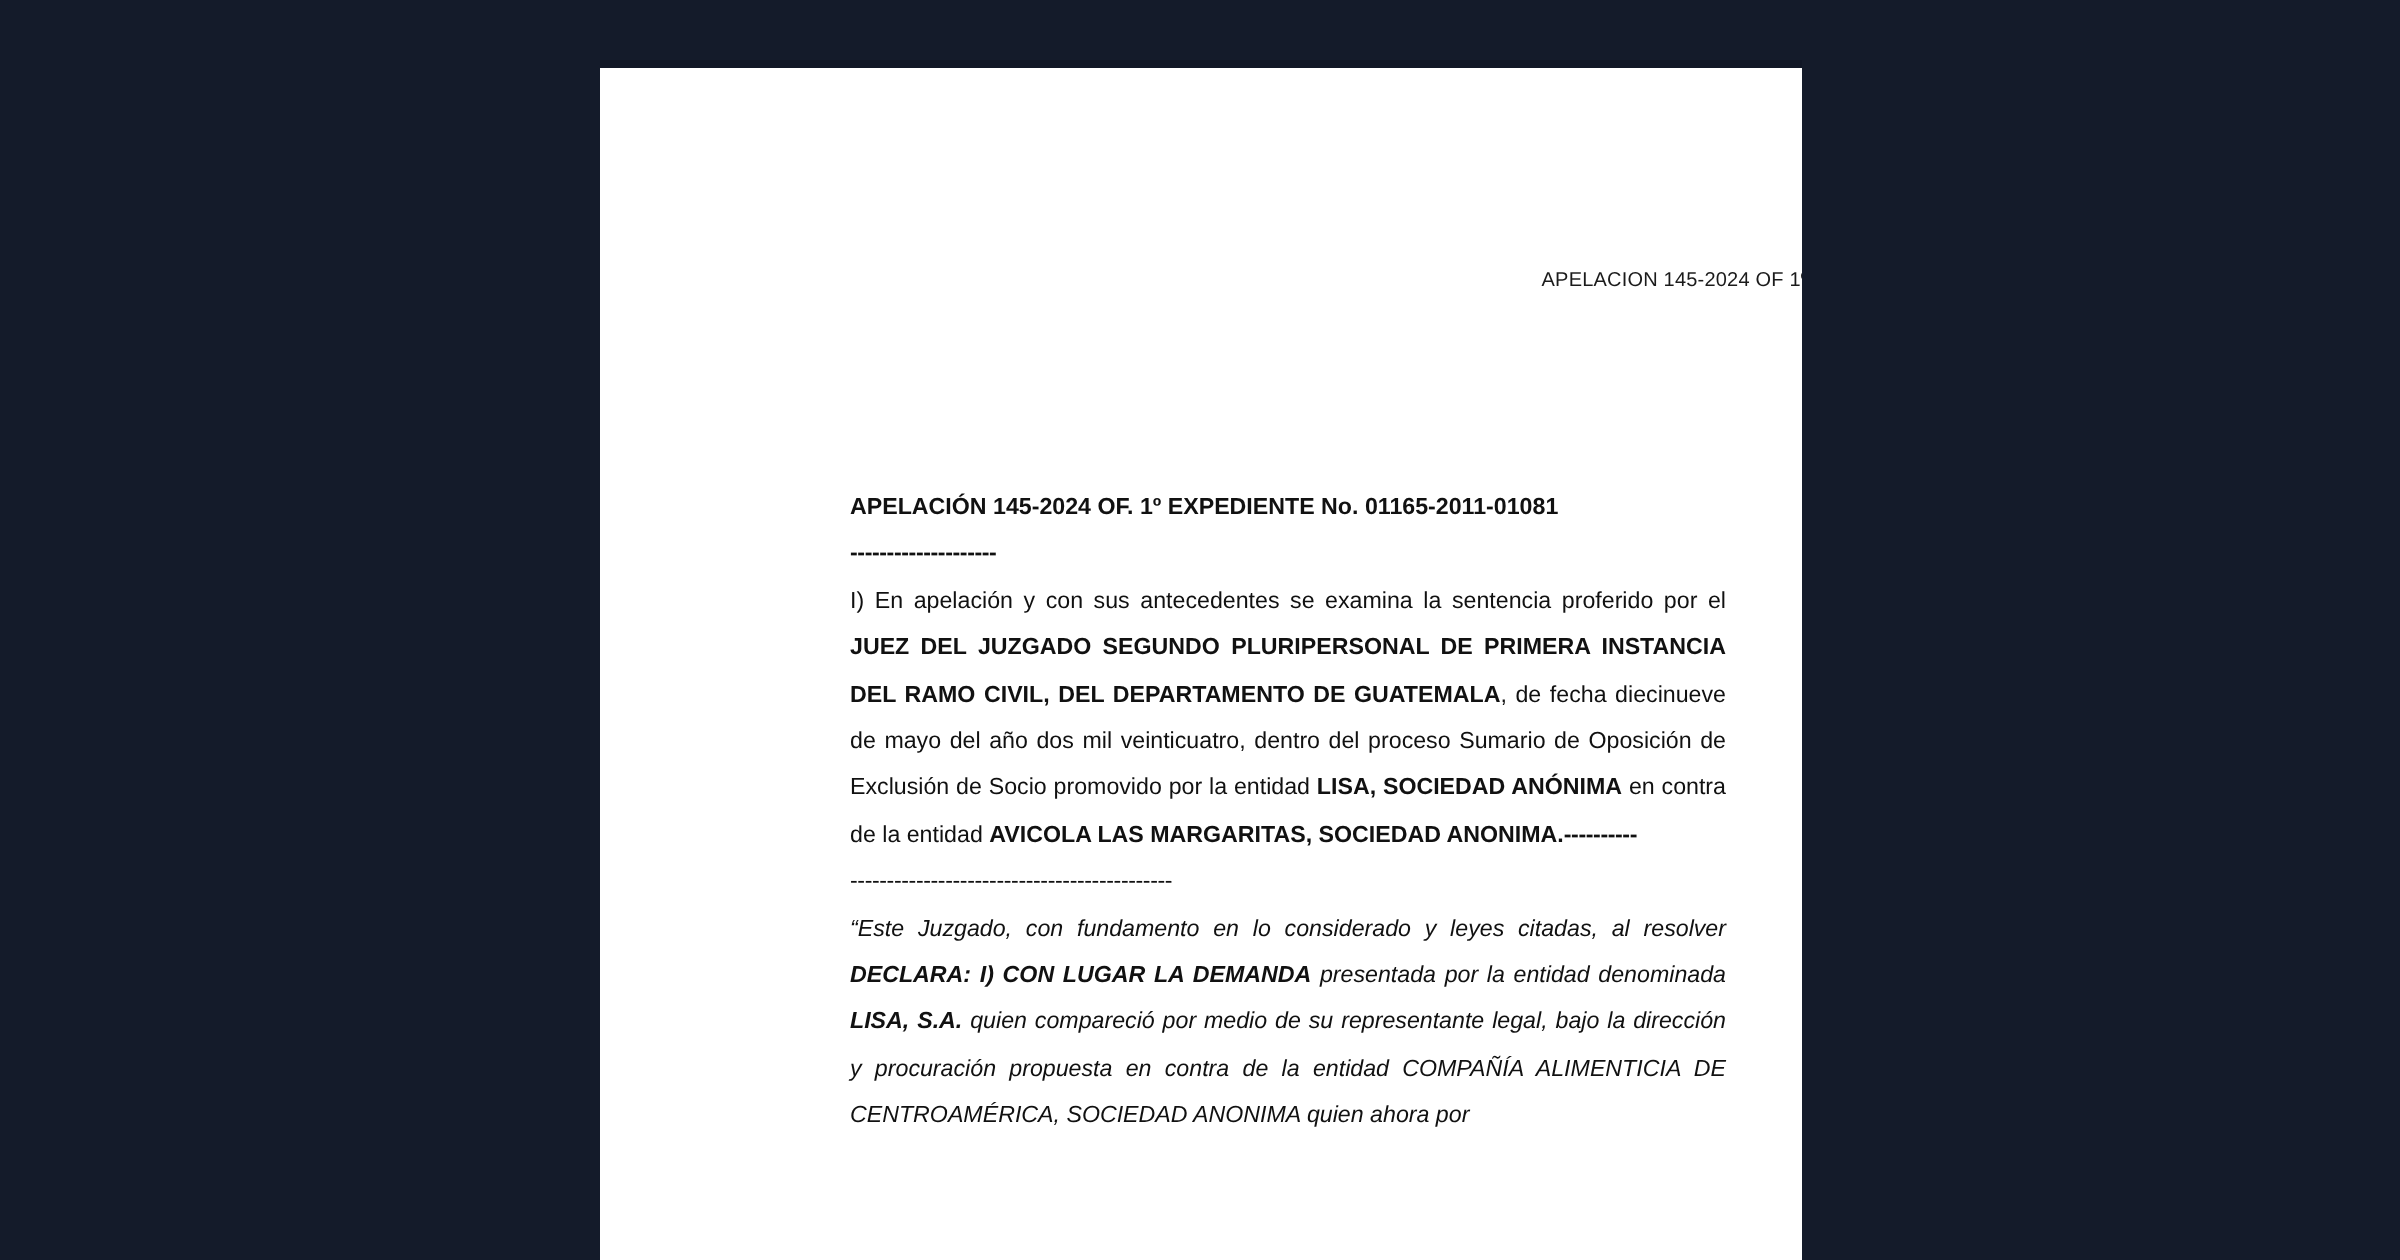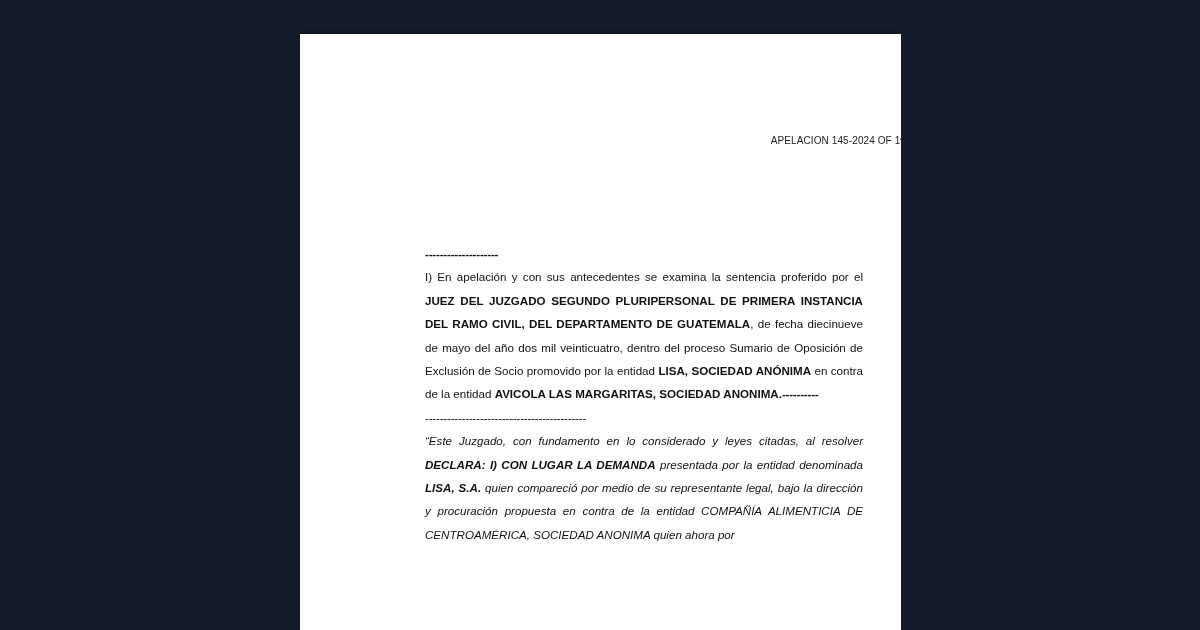--- a/index.html
+++ b/index.html
@@ -109,20 +109,23 @@
 
   <div id="page">
     <div id="page-inner">
 
       <div class="doc-header">
         <div>APELACION 145-2024 OF 1º.</div>
       </div>
 
       <div class="doc-body">
 
+        <p class="p-block">
+          <b>APELACIÓN 145-2024 OF. 1º EXPEDIENTE No. 01165-2011-01081</b>
+        </p>
 
         <p class="p-block">
           <b class="dashes">--------------------</b>
         </p>
 
         <p class="p-block">
           <span>I) En apelación y con sus antecedentes se examina la sentencia proferido por el </span><b>JUEZ DEL JUZGADO SEGUNDO PLURIPERSONAL DE PRIMERA INSTANCIA DEL RAMO CIVIL, DEL DEPARTAMENTO DE GUATEMALA</b><span>, de fecha diecinueve de mayo del año dos mil veinticuatro, dentro del proceso Sumario de Oposición de Exclusión de Socio promovido por   la entidad </span><b>LISA, SOCIEDAD ANÓNIMA</b><span> en contra de la entidad </span><b>AVICOLA LAS MARGARITAS, SOCIEDAD ANONIMA.</b><b class="dashes">----------</b>
         </p>
         <p class="p-block">
           <span class="dashes-thin">--------------------------------------------</span>

